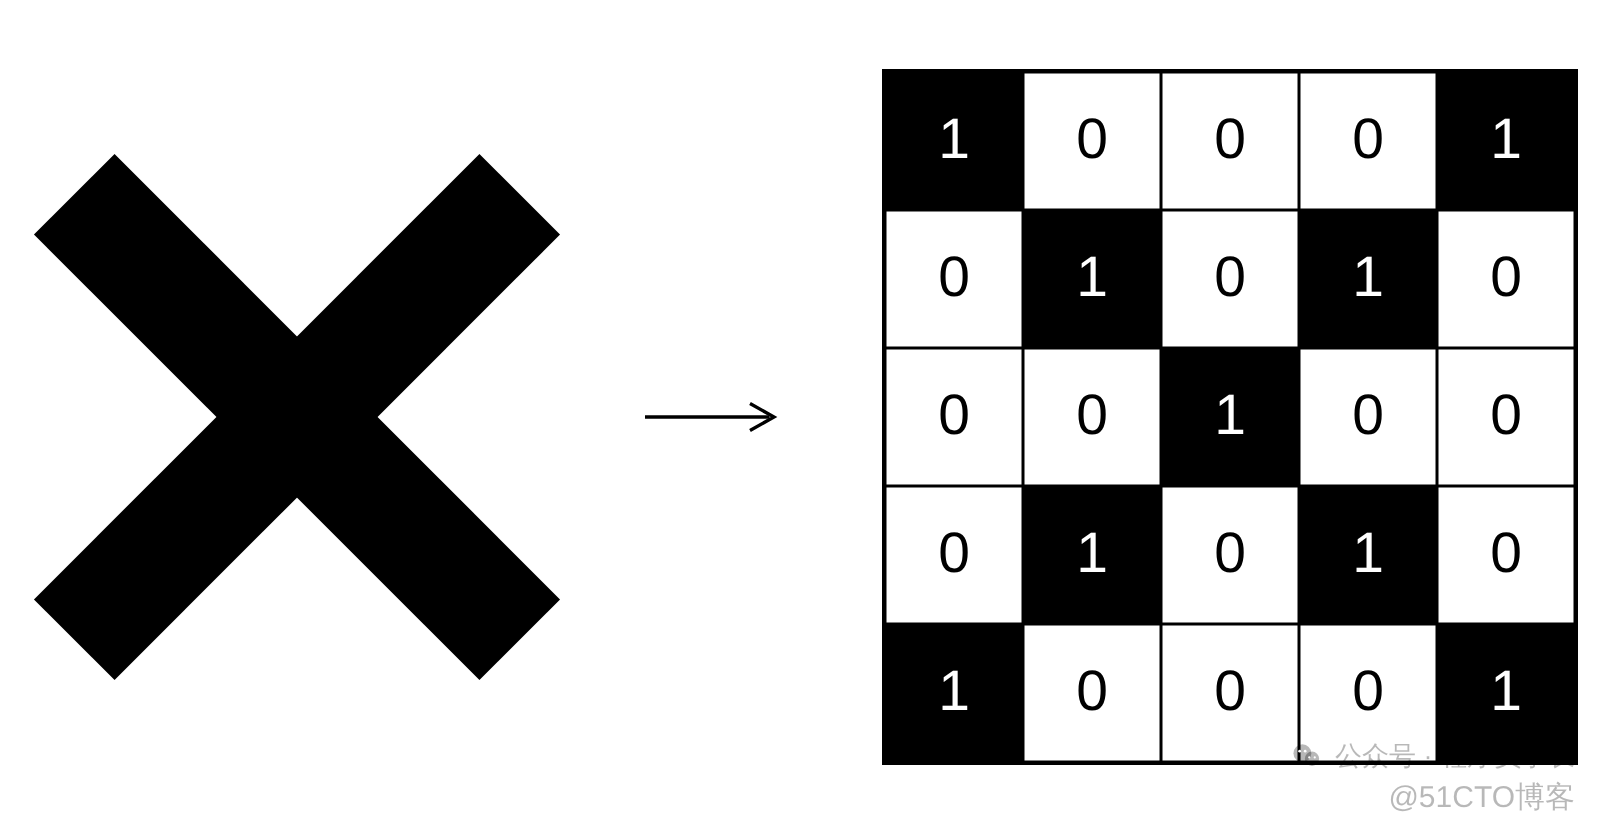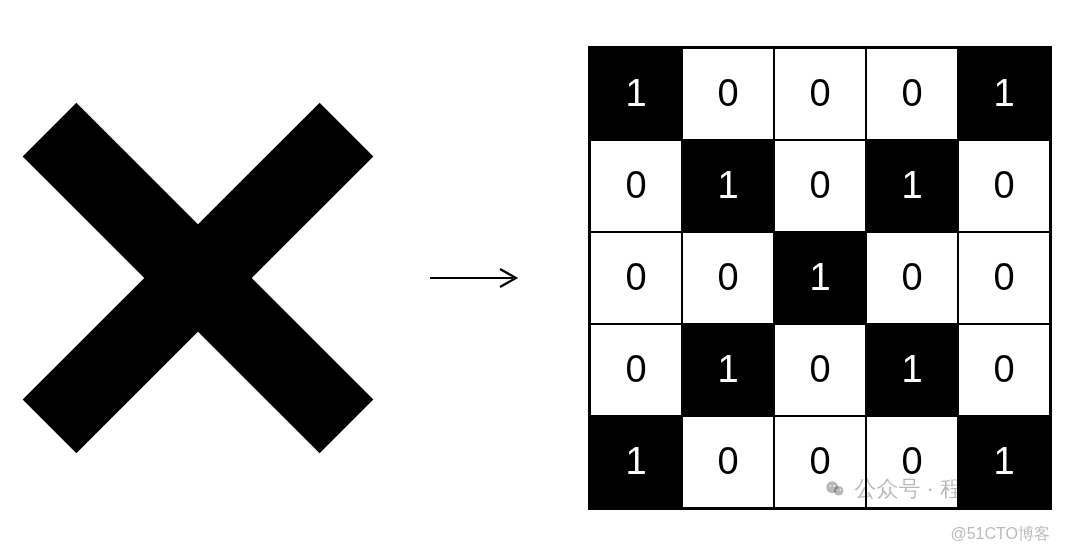--- a/index.html
+++ b/index.html
@@ -71,26 +71,26 @@
     .watermark-line {
       position: absolute;
       right: 30px;
       display: flex;
       align-items: center;
       gap: 8px;
       color: rgba(0,0,0,0.28);
       font-family: "PingFang SC", "Microsoft YaHei", sans-serif;
     }
     .watermark-line.top {
-      bottom: 51px;
-      font-size: 22px;
+      bottom: 39px;
+      font-size: 18px;
     }
     .watermark-line.bottom {
       bottom: 10px;
-      font-size: 16px;
+      font-size: 20px;
     }
     .wechat-icon {
       display: inline-flex;
       width: 22px;
       height: 22px;
     }
   </style>
 </head>
 <body>
 

